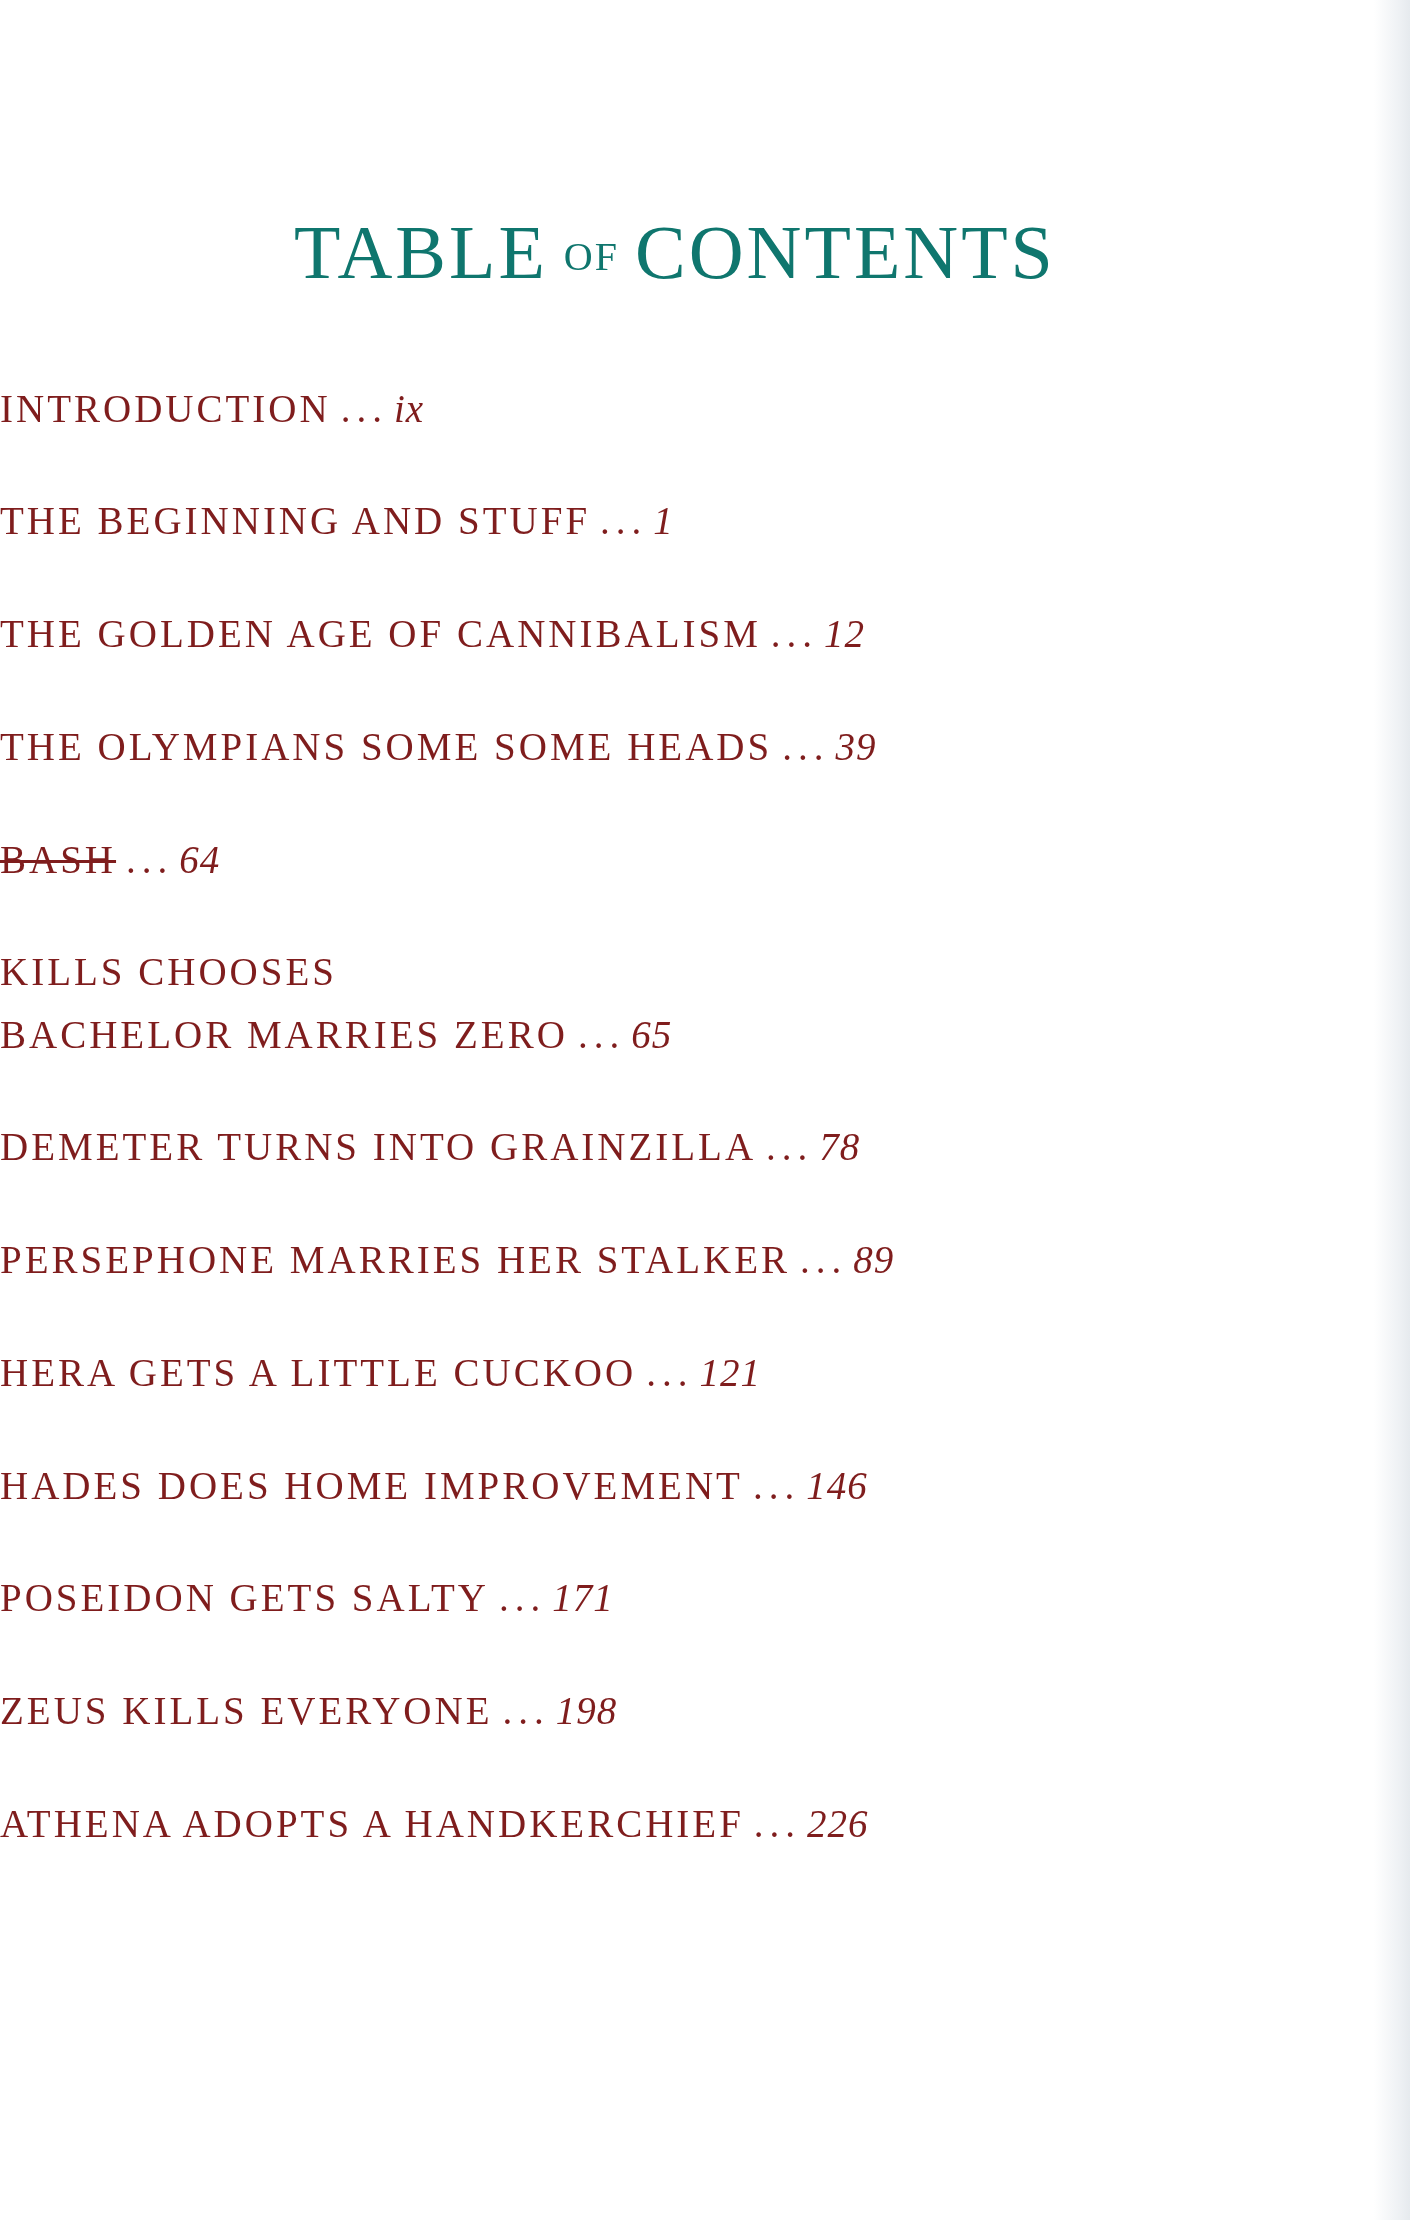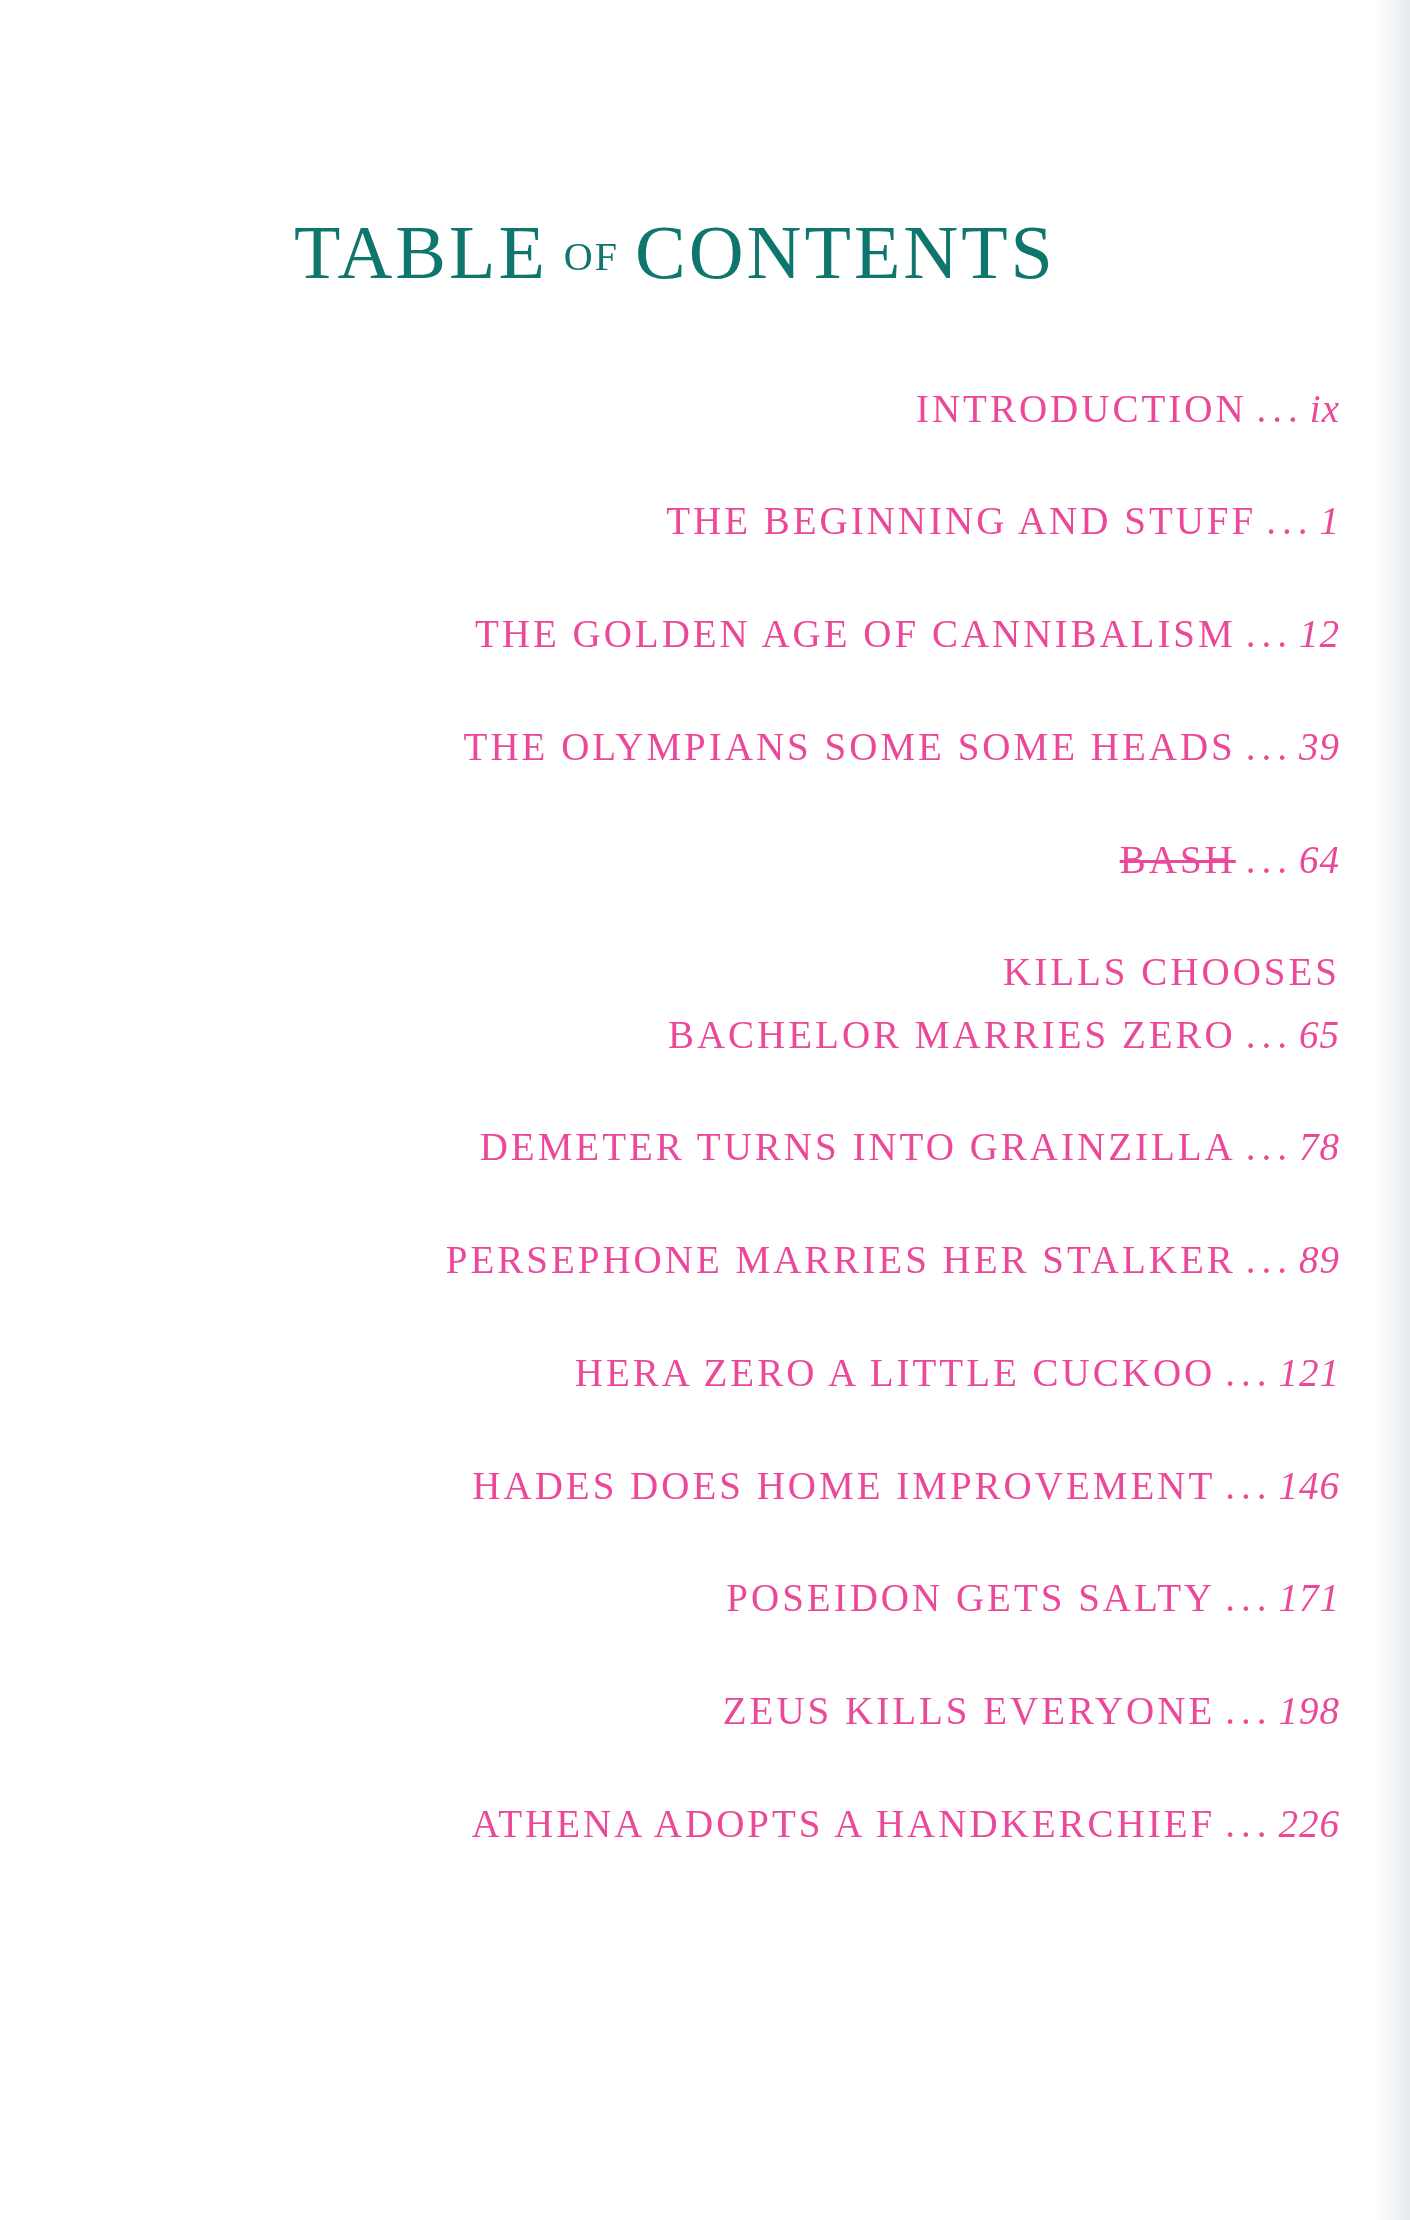--- a/index.html
+++ b/index.html
@@ -19,25 +19,25 @@
       position: absolute; left: 0; width: 1350px; top: 214px;
       text-align: center;
       color: #0f766e;
       font-size: 76px;
       letter-spacing: 3px;
       line-height: 1;
     }
     .title .small { font-size: 40px; letter-spacing: 2px; margin: 0 16px; vertical-align: 8px; }
     .entry {
       position: absolute; left: 0; width: 1340px;
-      text-align: right;
+      text-align: left;
       font-size: 39px;
       letter-spacing: 3px;
       line-height: 62px;
-      color: #ec4899;
+      color: #7f1d1d;
       white-space: nowrap;
     }
     .entry .dots { letter-spacing: 6px; margin-left: 10px; }
     .entry .page { font-style: italic; letter-spacing: 1px; margin-left: 6px; }
     .strike { text-decoration: line-through; text-decoration-thickness: 3px; }
   </style>
 </head>
 <body>
 
 <div class="edge-shade"></div>
@@ -75,21 +75,21 @@
 
 <div class="entry" style="top:1116px">
   <span>DEMETER TURNS INTO GRAINZILLA</span><span class="dots">...</span><span class="page">78</span>
 </div>
 
 <div class="entry" style="top:1229px">
   <span>PERSEPHONE MARRIES HER STALKER</span><span class="dots">...</span><span class="page">89</span>
 </div>
 
 <div class="entry" style="top:1342px">
-  <span>HERA ZERO A LITTLE CUCKOO</span><span class="dots">...</span><span class="page">121</span>
+  <span>HERA GETS A LITTLE CUCKOO</span><span class="dots">...</span><span class="page">121</span>
 </div>
 
 <div class="entry" style="top:1455px">
   <span>HADES DOES HOME IMPROVEMENT</span><span class="dots">...</span><span class="page">146</span>
 </div>
 
 <div class="entry" style="top:1567px">
   <span>POSEIDON GETS SALTY</span><span class="dots">...</span><span class="page">171</span>
 </div>
 

